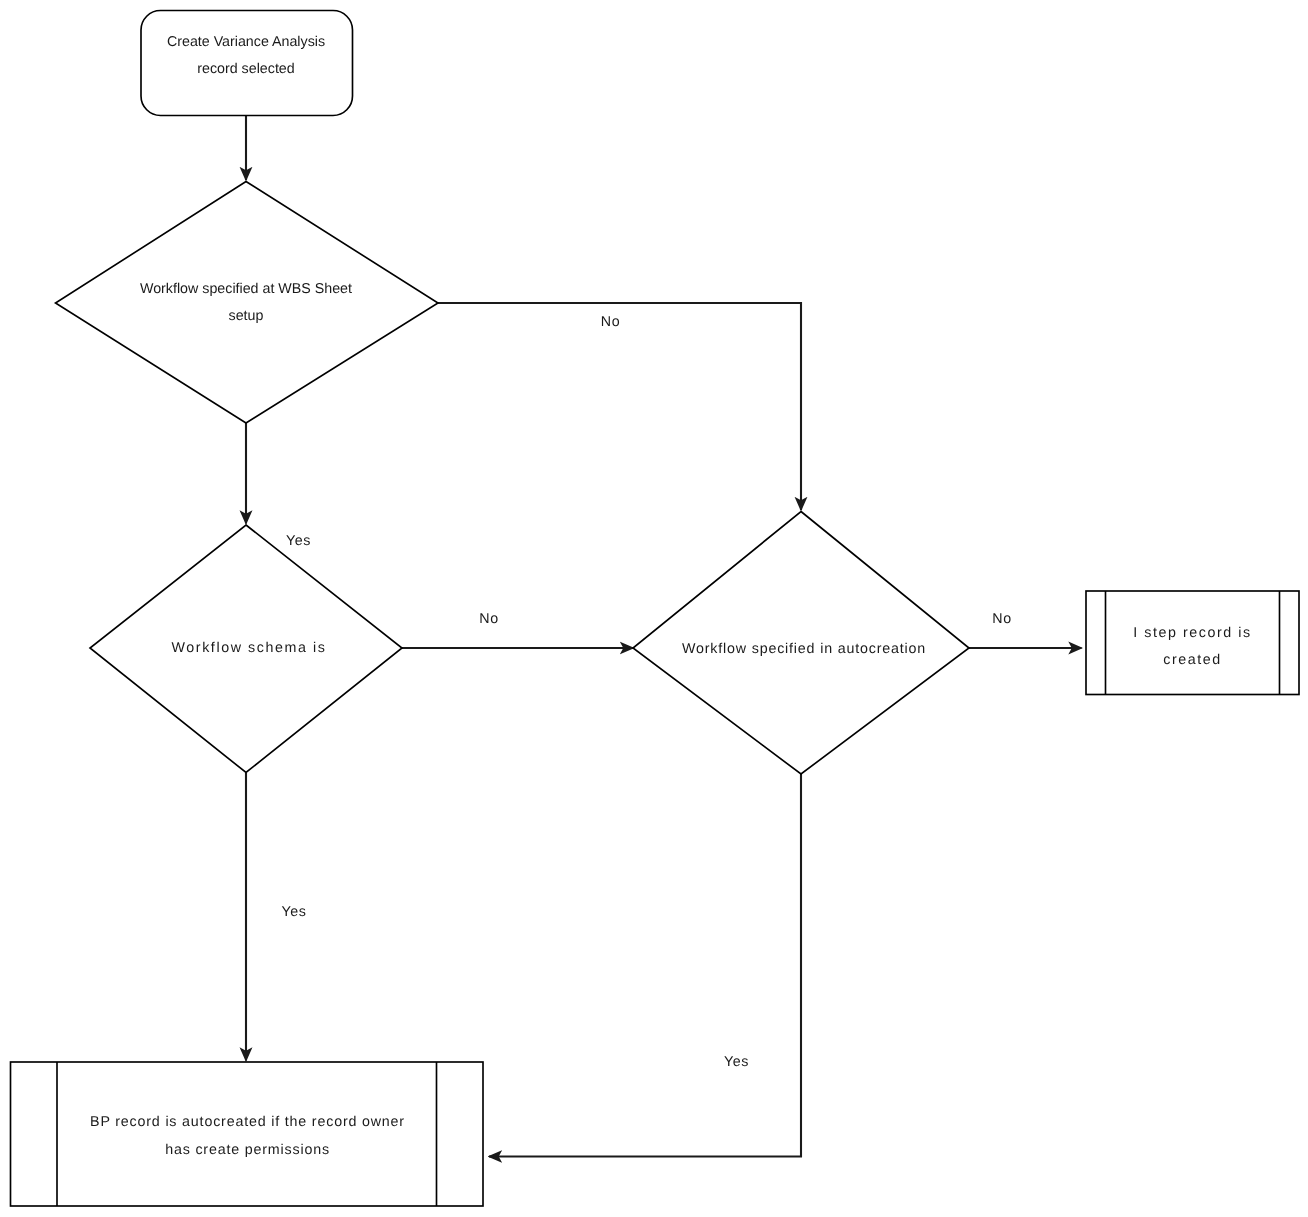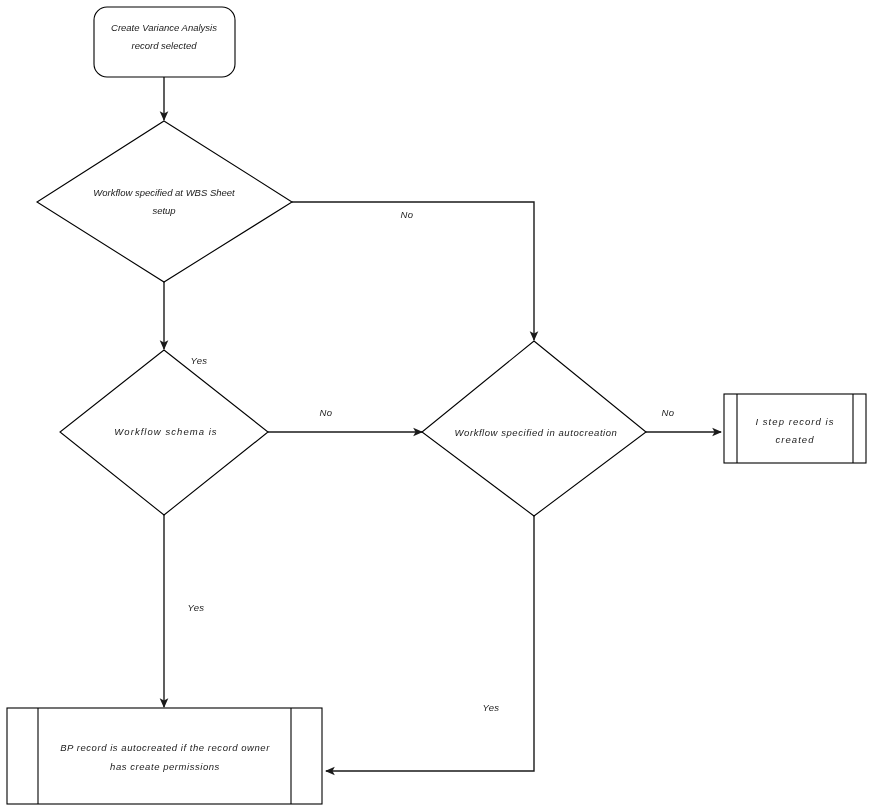--- a/index.html
+++ b/index.html
@@ -10,21 +10,20 @@
   }
   body {
     font-family: "Liberation Sans", sans-serif;
   }
   #canvas-wrap {
     position: relative;
     width: 872px;
     height: 811px;
     background: #ffffff;
     overflow: hidden;
-    font-style: italic;
   }
   svg#flowchart {
     display: block;
     width: 872px;
     height: 811px;
   }
   .shape-stroke {
     fill: #ffffff;
     stroke: #000000;
     stroke-width: 1.1;

